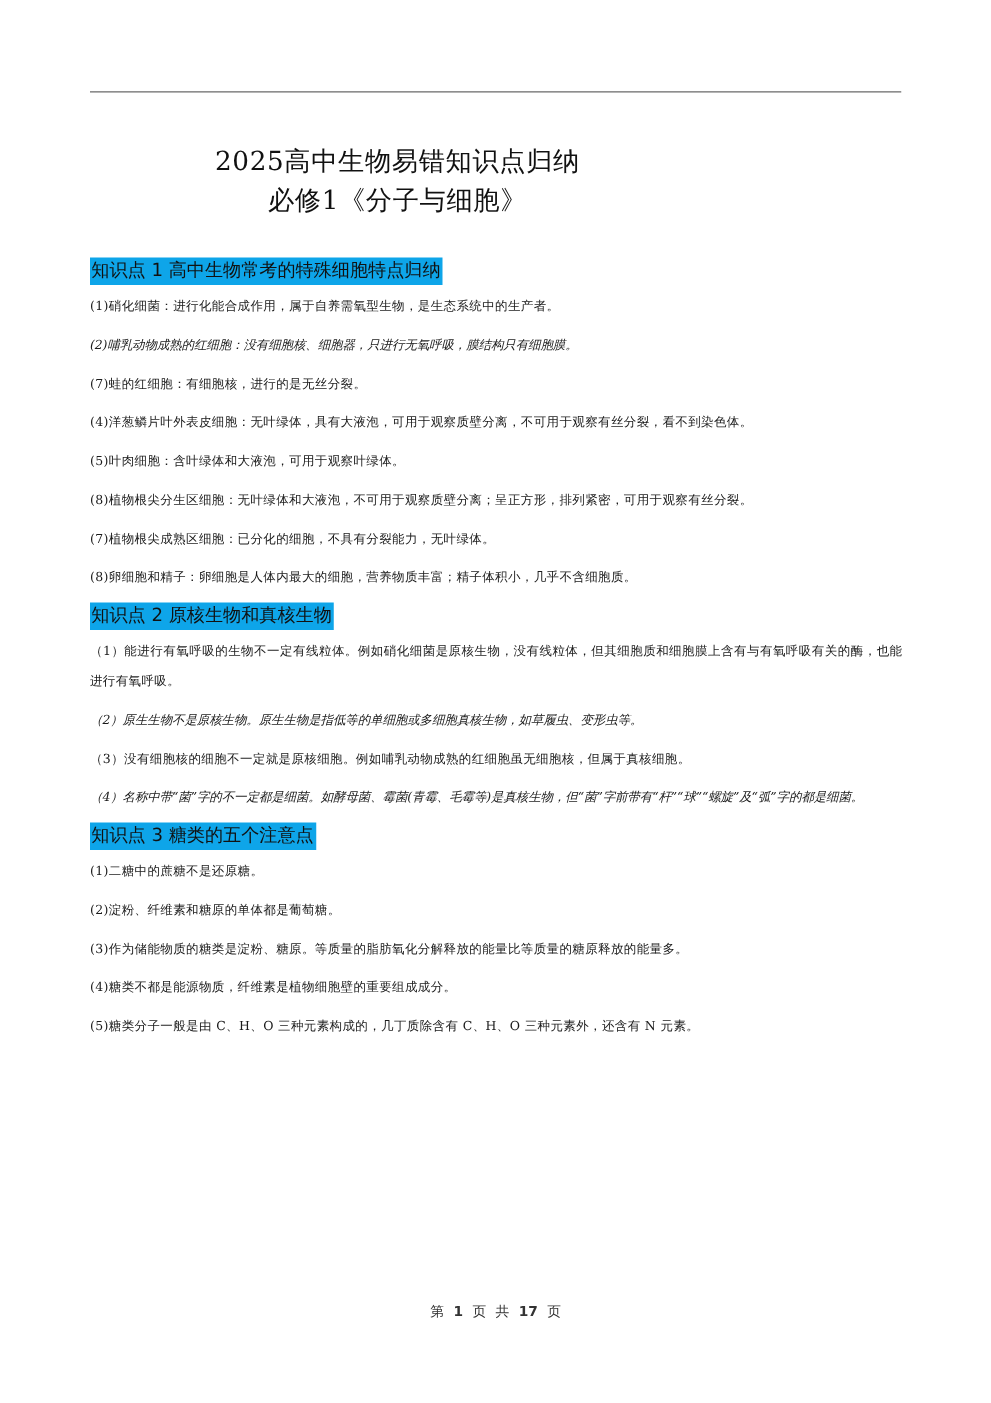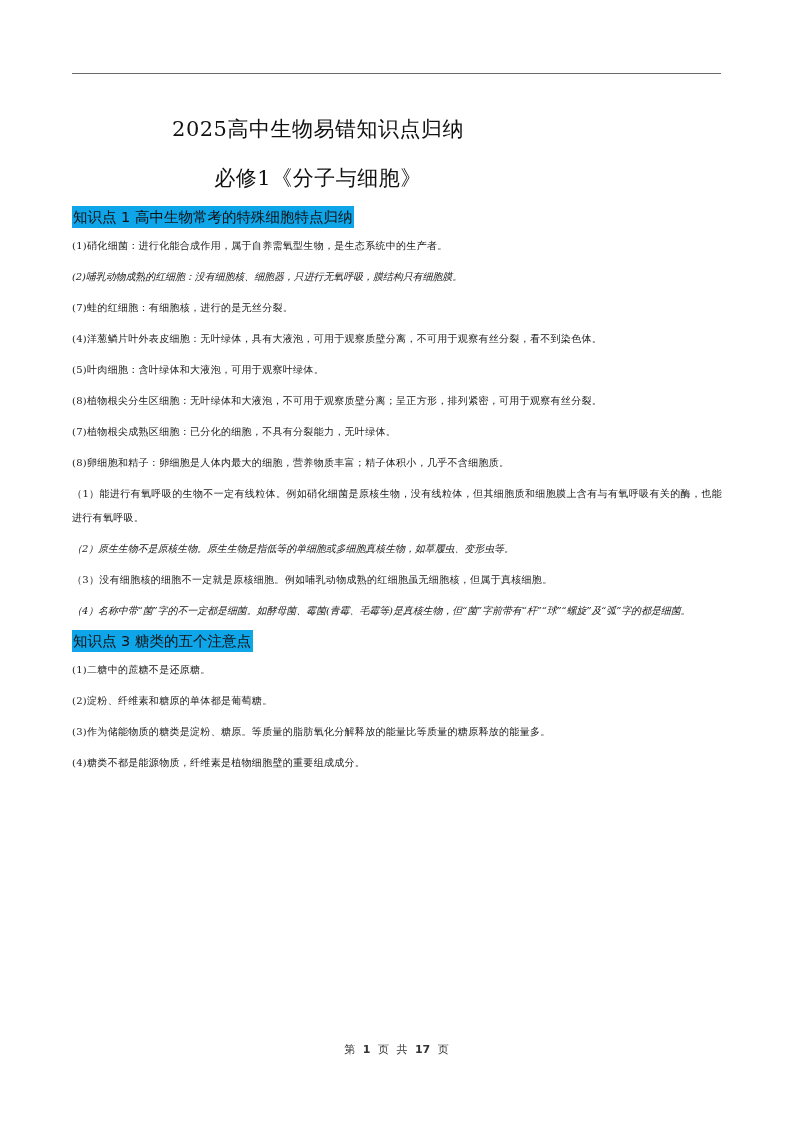--- a/index.html
+++ b/index.html
@@ -14,21 +14,21 @@
   }
   .header-faint {
     position: absolute; left: 74px; top: 60px; font-size: 9px; color: #ececec;
     font-family: "DejaVu Sans", sans-serif; letter-spacing: 1px;
   }
   .title {
     position: absolute; left: 0; width: 636px; text-align: center;
     font-size: 21px; color: #111; letter-spacing: 0.5px;
   }
   .title.t1 { top: 115px; }
-  .title.t2 { top: 164px; }
+  .title.t2 { top: 146px; }
   .content {
     position: absolute; left: 72px; top: 206px; width: 650px;
   }
   .section-heading {
     display: inline-block; background: #0ea5e9;
     font-family: "DejaVu Sans", sans-serif; font-weight: normal;
     font-size: 14.5px; line-height: 22px; padding: 0 2px 0 1px; color: #111;
     margin-bottom: 6px;
   }
   .para {
@@ -61,32 +61,34 @@
     <p class="para tight">(2)哺乳动物成熟的红细胞：没有细胞核、细胞器，只进行无氧呼吸，膜结构只有细胞膜。</p>
     <p class="para">(7)蛙的红细胞：有细胞核，进行的是无丝分裂。</p>
     <p class="para">(4)洋葱鳞片叶外表皮细胞：无叶绿体，具有大液泡，可用于观察质壁分离，不可用于观察有丝分裂，看不到染色体。</p>
     <p class="para">(5)叶肉细胞：含叶绿体和大液泡，可用于观察叶绿体。</p>
     <p class="para">(8)植物根尖分生区细胞：无叶绿体和大液泡，不可用于观察质壁分离；呈正方形，排列紧密，可用于观察有丝分裂。</p>
     <p class="para">(7)植物根尖成熟区细胞：已分化的细胞，不具有分裂能力，无叶绿体。</p>
     <p class="para">(8)卵细胞和精子：卵细胞是人体内最大的细胞，营养物质丰富；精子体积小，几乎不含细胞质。</p>
   </div>
 
   <div class="gap-before">
+    <div class="section-heading">知识点 2  原核生物和真核生物</div>
     <p class="para">（1）能进行有氧呼吸的生物不一定有线粒体。例如硝化细菌是原核生物，没有线粒体，但其细胞质和细胞膜上含有与有氧呼吸有关的酶，也能进行有氧呼吸。</p>
     <p class="para tight">（2）原生生物不是原核生物。原生生物是指低等的单细胞或多细胞真核生物，如草履虫、变形虫等。</p>
     <p class="para">（3）没有细胞核的细胞不一定就是原核细胞。例如哺乳动物成熟的红细胞虽无细胞核，但属于真核细胞。</p>
     <p class="para tight">（4）名称中带“菌”字的不一定都是细菌。如酵母菌、霉菌(青霉、毛霉等)是真核生物，但“菌”字前带有“杆”“球”“螺旋”及“弧”字的都是细菌。</p>
   </div>
 
   <div class="gap-before">
     <div class="section-heading">知识点 3  糖类的五个注意点</div>
     <p class="para">(1)二糖中的蔗糖不是还原糖。</p>
     <p class="para">(2)淀粉、纤维素和糖原的单体都是葡萄糖。</p>
     <p class="para">(3)作为储能物质的糖类是淀粉、糖原。等质量的脂肪氧化分解释放的能量比等质量的糖原释放的能量多。</p>
     <p class="para">(4)糖类不都是能源物质，纤维素是植物细胞壁的重要组成成分。</p>
+    <p class="para">(5)糖类分子一般是由 C、H、O 三种元素构成的，几丁质除含有 C、H、O 三种元素外，还含有 N 元素。</p>
   </div>
 
 </div>
 
 <div class="footer">
   <span>第</span>
   <b>1</b>
   <span>页 共</span>
   <b>17</b>
   <span>页</span>

